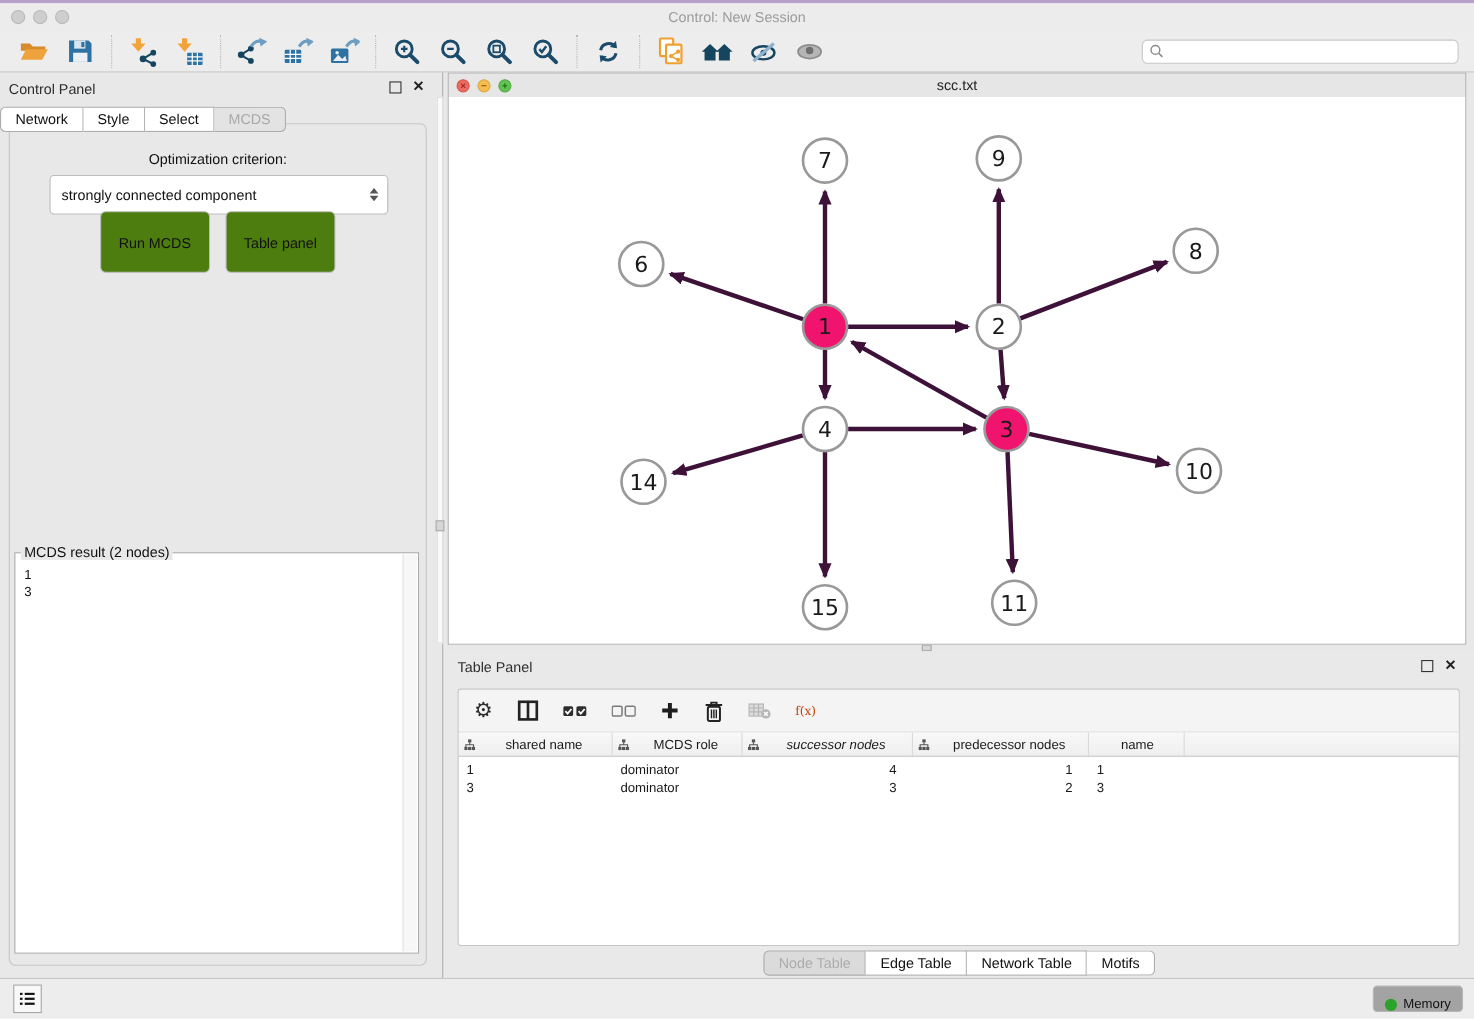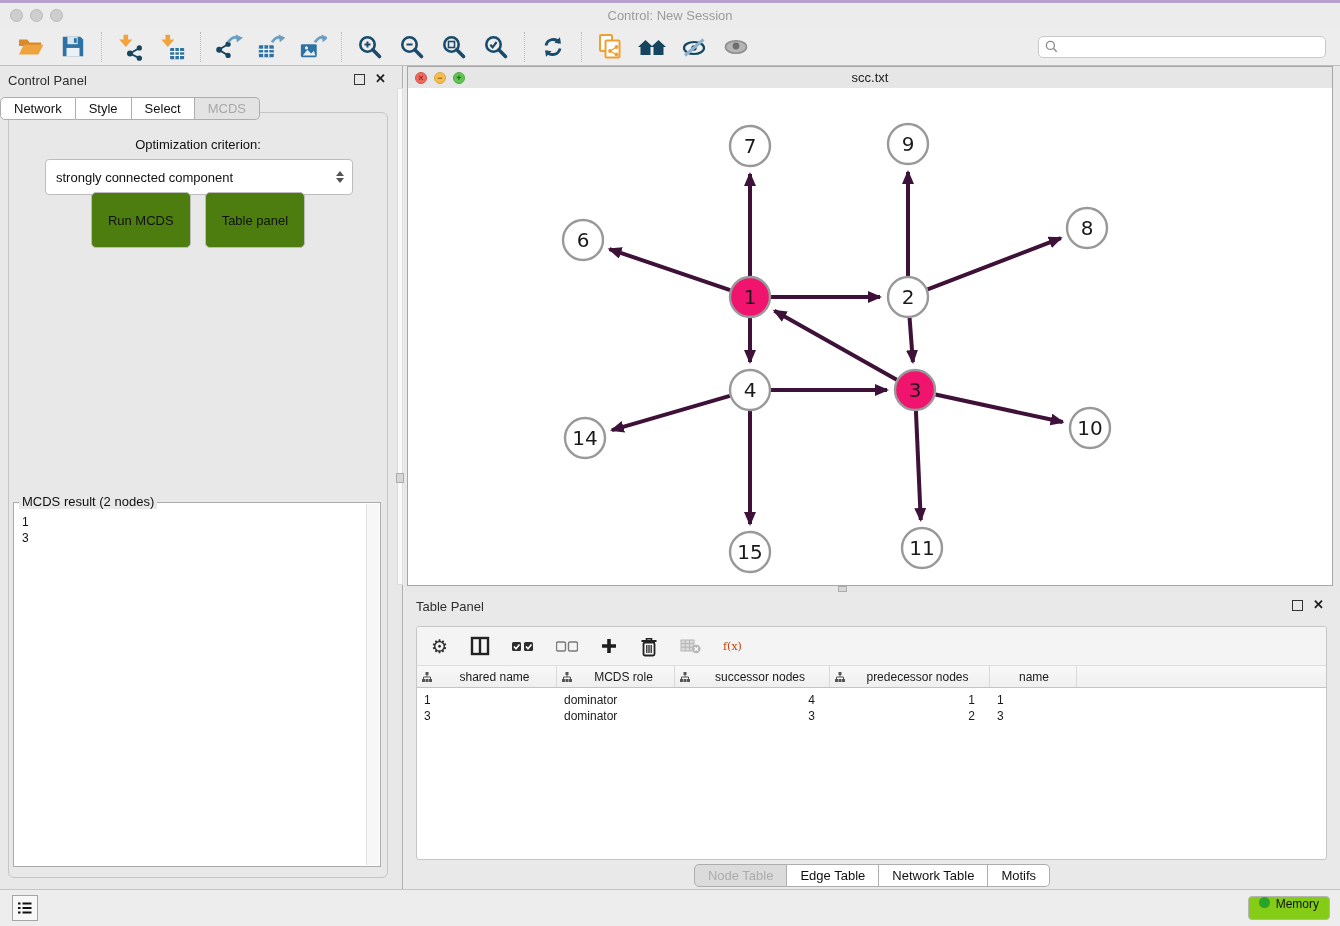--- a/index.html
+++ b/index.html
@@ -63,21 +63,21 @@
 .th{display:flex;align-items:center;border-right:1px solid #D9D9D9;box-sizing:border-box;padding-left:5px;gap:4px}
 .th span{flex:1;text-align:center;padding-right:3px}
 .tr{display:flex;height:16px;font-size:12px;color:#1A1A1A;align-items:center}
 .tr.first{margin-top:4px}
 .td{box-sizing:border-box;white-space:nowrap}
 .al{text-align:left;padding-left:7px}
 .ar{text-align:right;padding-right:15px}
 .tp-tabs{position:absolute;left:0;right:0;top:272px;display:flex;justify-content:center}
 .statusbar{position:absolute;left:0;right:0;bottom:0;height:36px;background:#EDEDED;border-top:1px solid #C6C6C6}
 .list-btn{position:absolute;left:12px;top:5px;width:26px;height:26px;background:#F8F8F8;border:1px solid #A5A5A5;display:flex;align-items:center;justify-content:center;box-sizing:border-box}
-.mem-btn{position:absolute;right:10px;top:6px;height:24px;padding:0 10px;background:#84cc16;border:1px solid #B5B5B5;border-radius:4px;display:flex;align-items:flex-start;gap:6px;font-size:12px;color:#111;box-sizing:border-box}
+.mem-btn{position:absolute;right:10px;top:6px;height:24px;padding:0 10px;background:#a3a3a3;border:1px solid #B5B5B5;border-radius:4px;display:flex;align-items:flex-end;gap:6px;font-size:12px;color:#111;box-sizing:border-box}
 .mem-dot{width:11px;height:11px;border-radius:50%;background:#29A329}
 </style>
 </head>
 <body>
 
 <div class="app">
   <div class="top-strip"></div>
 
   <div class="titlebar">
     <div class="t-light first"></div>
@@ -431,21 +431,21 @@
                     <g fill="#555">
                       <rect x="3.5" y="0" width="3" height="3"></rect>
                       <rect x="0" y="7" width="3" height="3"></rect>
                       <rect x="3.5" y="7" width="3" height="3"></rect>
                       <rect x="7" y="7" width="3" height="3"></rect>
                     </g>
                     <path d="M5 3 v2 M1.5 7 V5 h7 V7" stroke="#555" fill="none"></path>
                   </svg>
                   <span>MCDS role</span>
                 </div>
-                <div class="th" style="width: 155px;">
+                <div class="th" style="width: 155px; font-style: italic;">
                   <svg width="10" height="10" viewBox="0 0 10 10">
                     <g fill="#555">
                       <rect x="3.5" y="0" width="3" height="3"></rect>
                       <rect x="0" y="7" width="3" height="3"></rect>
                       <rect x="3.5" y="7" width="3" height="3"></rect>
                       <rect x="7" y="7" width="3" height="3"></rect>
                     </g>
                     <path d="M5 3 v2 M1.5 7 V5 h7 V7" stroke="#555" fill="none"></path>
                   </svg>
                   <span>successor nodes</span>

